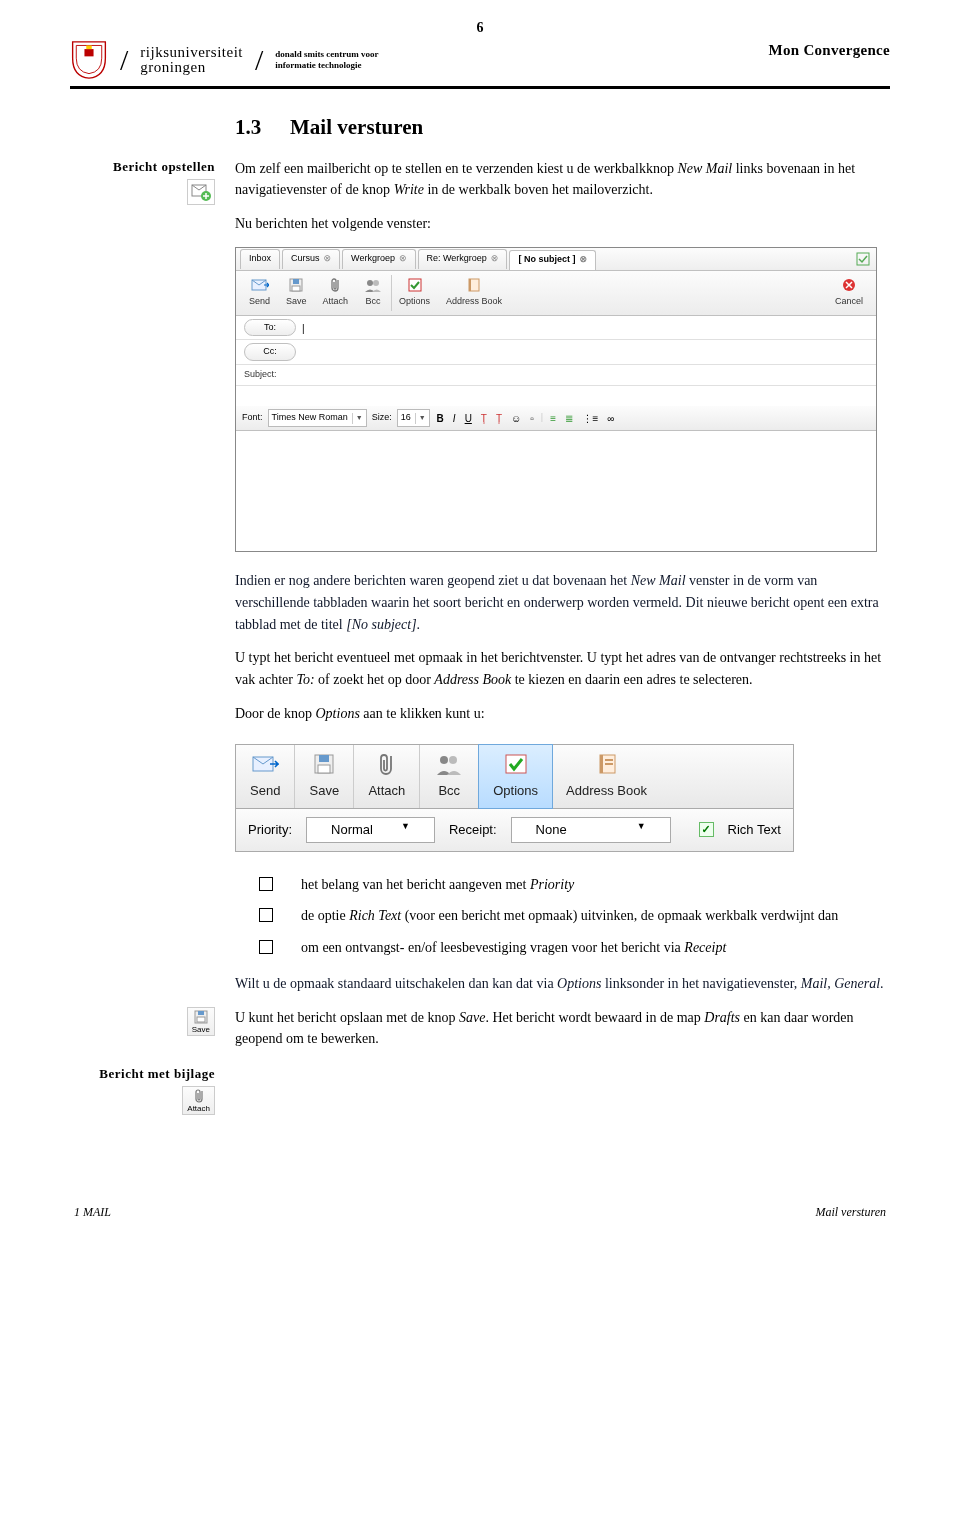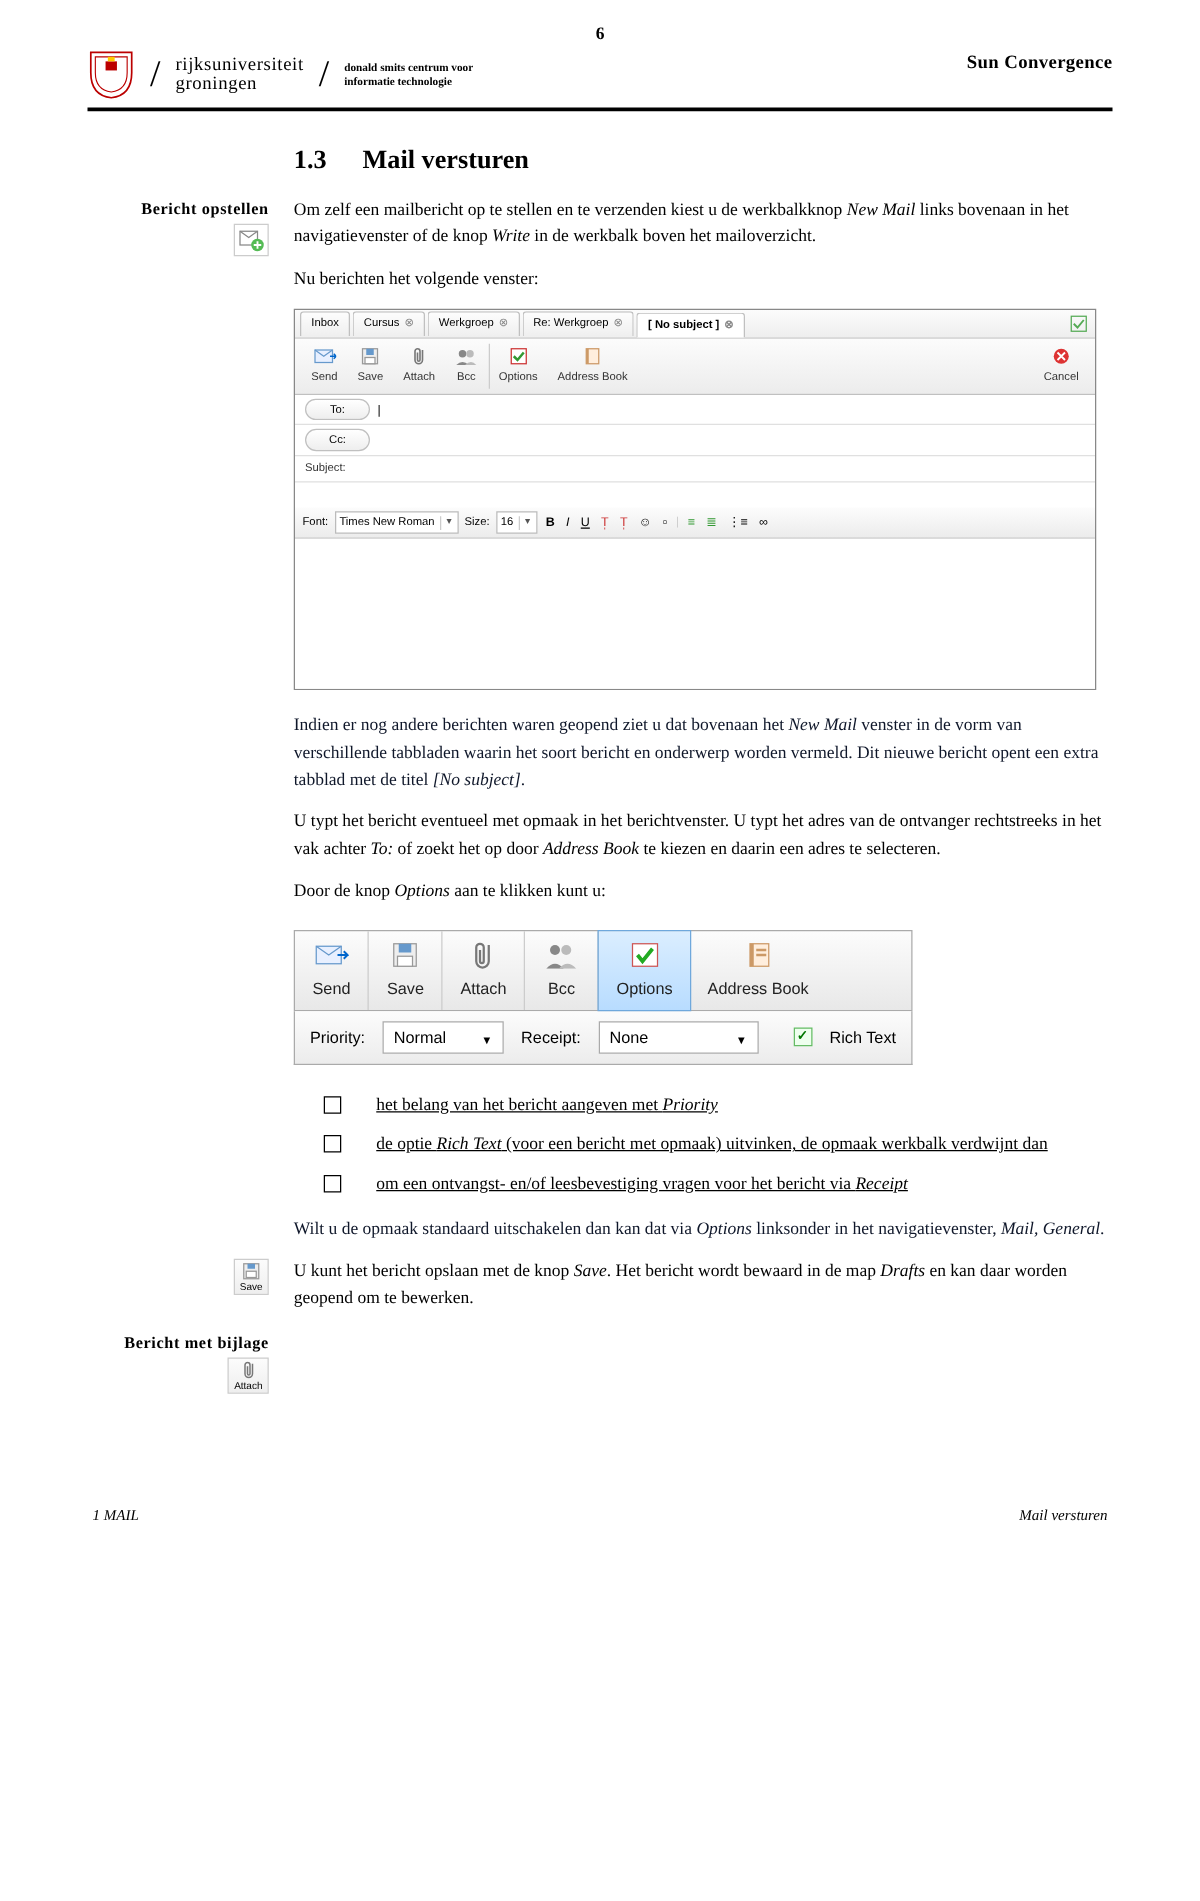--- a/index.html
+++ b/index.html
@@ -279,23 +279,23 @@
     background: linear-gradient(#fcfcfc, #ececec);
     display: flex;
     align-items: center;
     padding: 8px 12px;
     gap: 14px;
     font-size: 13px;
   }
   .dropdown2 {
     border: 1px solid #aaa;
     background: #fff;
-    padding: 2px 8px;
-    display: flex;
-    align-items: flex-end;
+    padding: 2px 24px;
+    display: flex;
+    align-items: flex-start;
     gap: 28px;
     font-size: 13px;
   }
   .dropdown2 .arr2 {
     font-size: 9px;
   }
   .checkbox {
     width: 13px;
     height: 13px;
     border: 1px solid #6b6;
@@ -309,21 +309,20 @@
   }
 
   .bullet-list {
     margin: 4px 0 14px 24px;
   }
   .bullet-item {
     display: flex;
     gap: 28px;
     margin-bottom: 10px;
     align-items: flex-start;
-    text-decoration: underline;
   }
   .bullet-box {
     width: 12px;
     height: 12px;
     border: 1px solid #000;
     flex-shrink: 0;
     margin-top: 3px;
   }
   .mini-btn {
     display: inline-flex;
@@ -376,21 +375,21 @@
       <span class="uni-text">
         <div class="rij">rijksuniversiteit</div>
         <div class="gro">groningen</div>
       </span>
       <span class="slash">/</span>
       <span class="dept-text">
         <div>donald smits centrum voor</div>
         <div>informatie technologie</div>
       </span>
     </div>
-    <div class="header-right">Sun Convergence</div>
+    <div class="header-right">Mon Convergence</div>
   </div>
 
   <div class="content-row">
     <div class="margin-col">
       <div style="height:48px"></div>
       <div class="margin-label">Bericht opstellen</div>
       <div class="margin-icon">
         <span class="margin-icon-box">
           <svg width="22" height="20" viewBox="0 0 22 20">
             <rect x="2" y="3" width="14" height="11" fill="#fff" stroke="#888"></rect>

